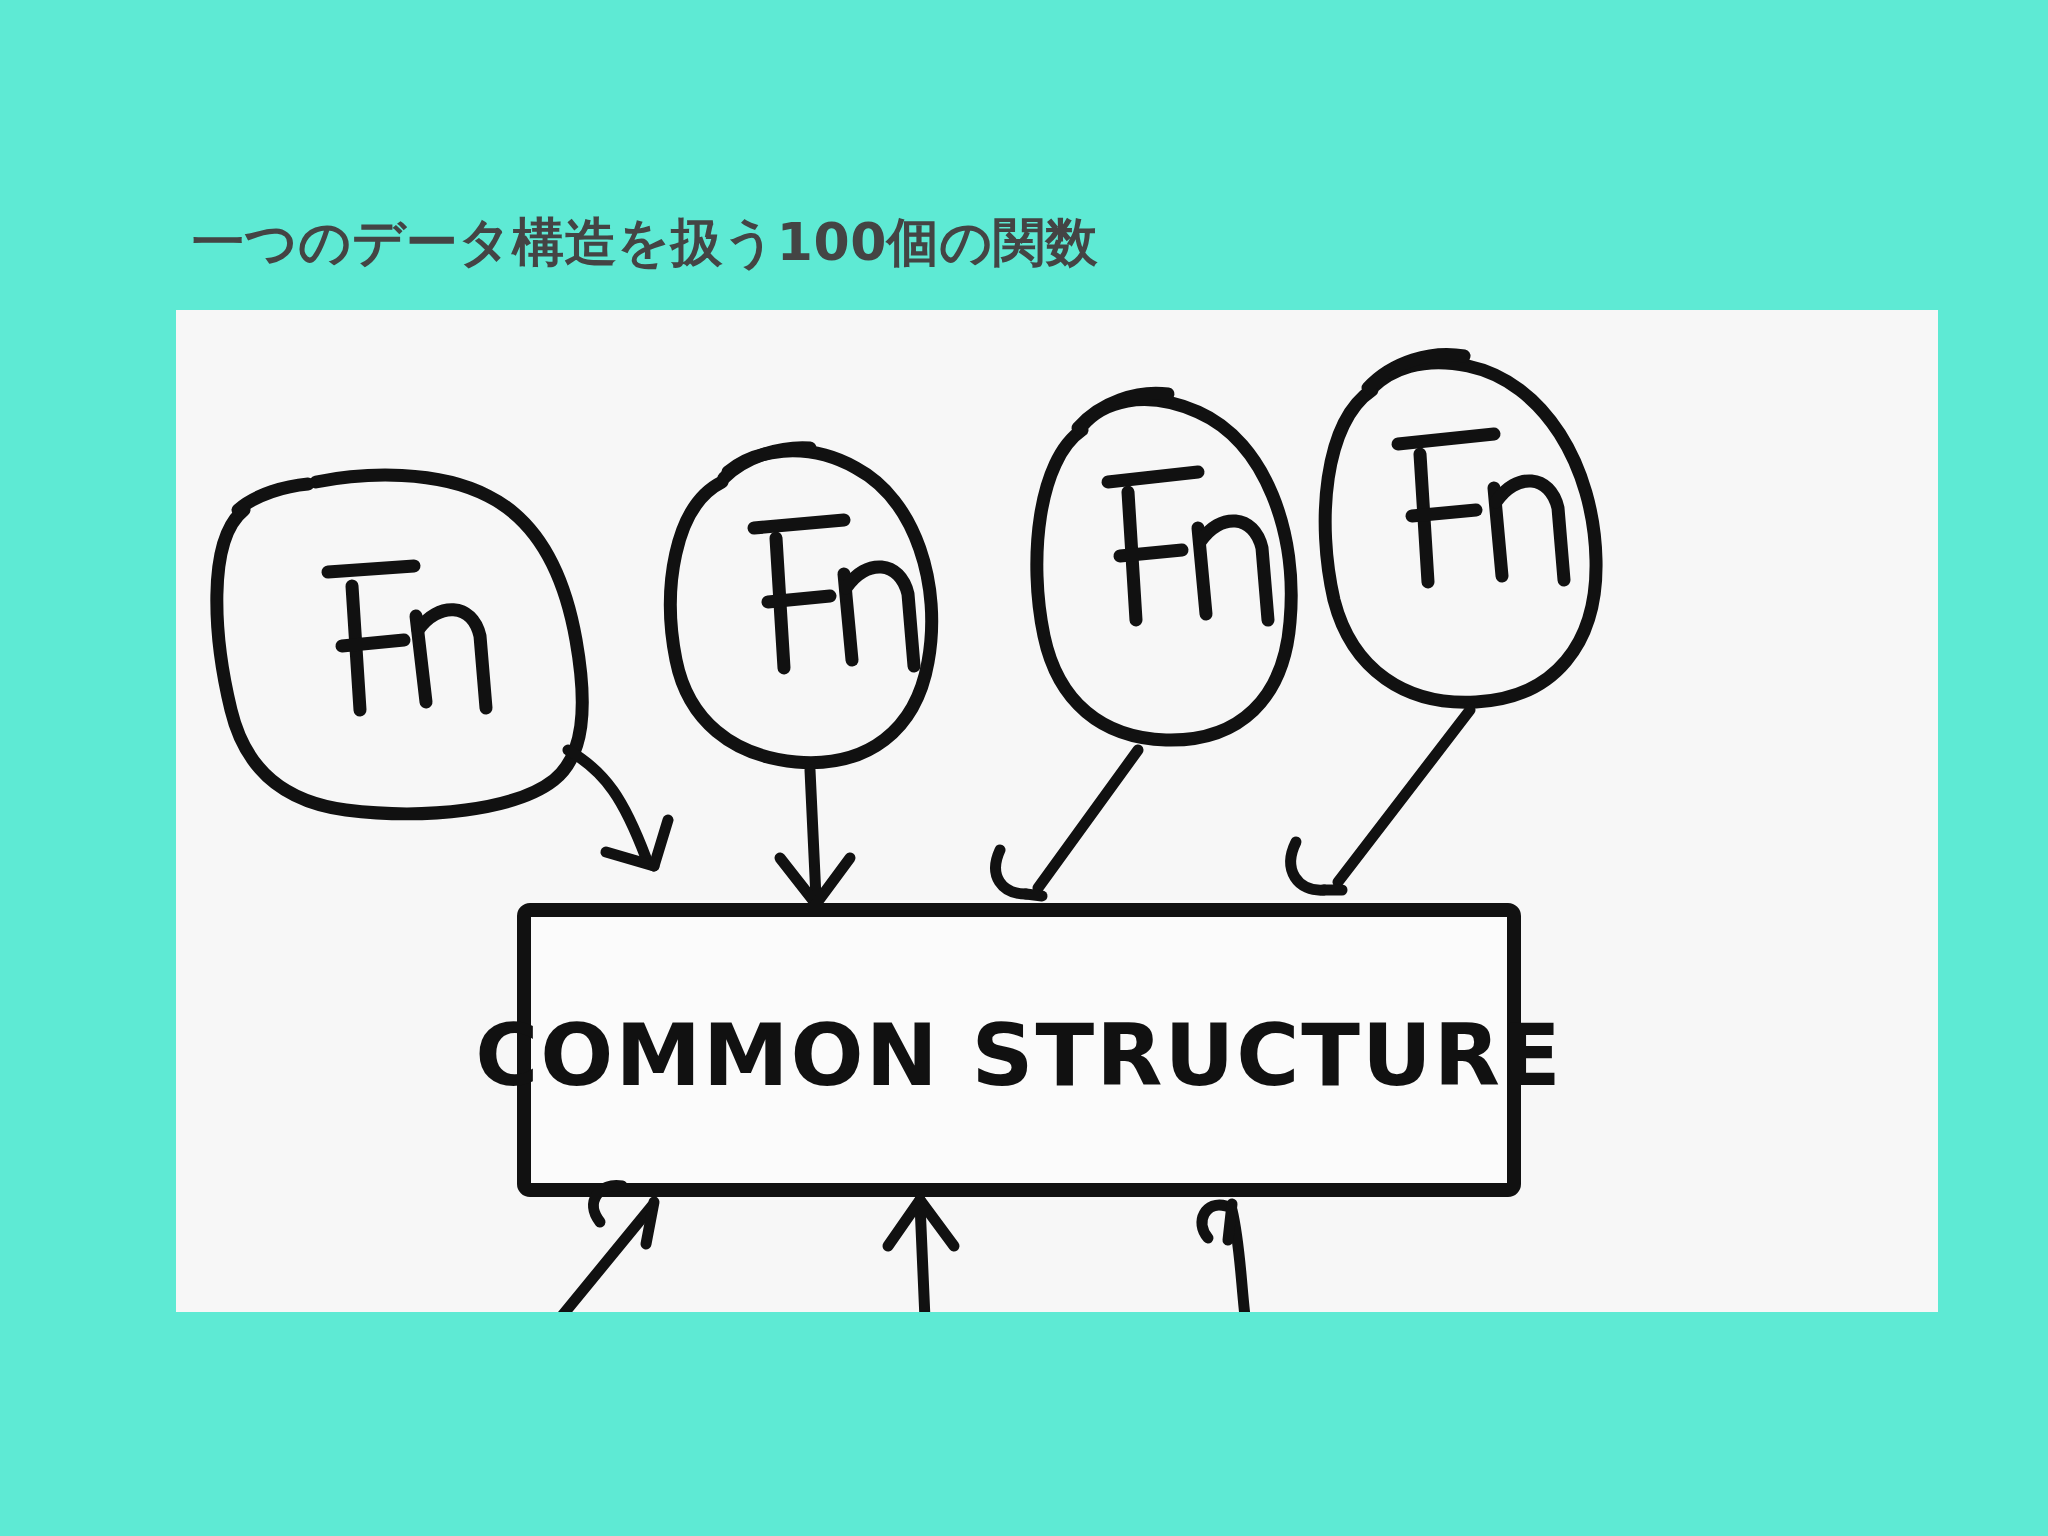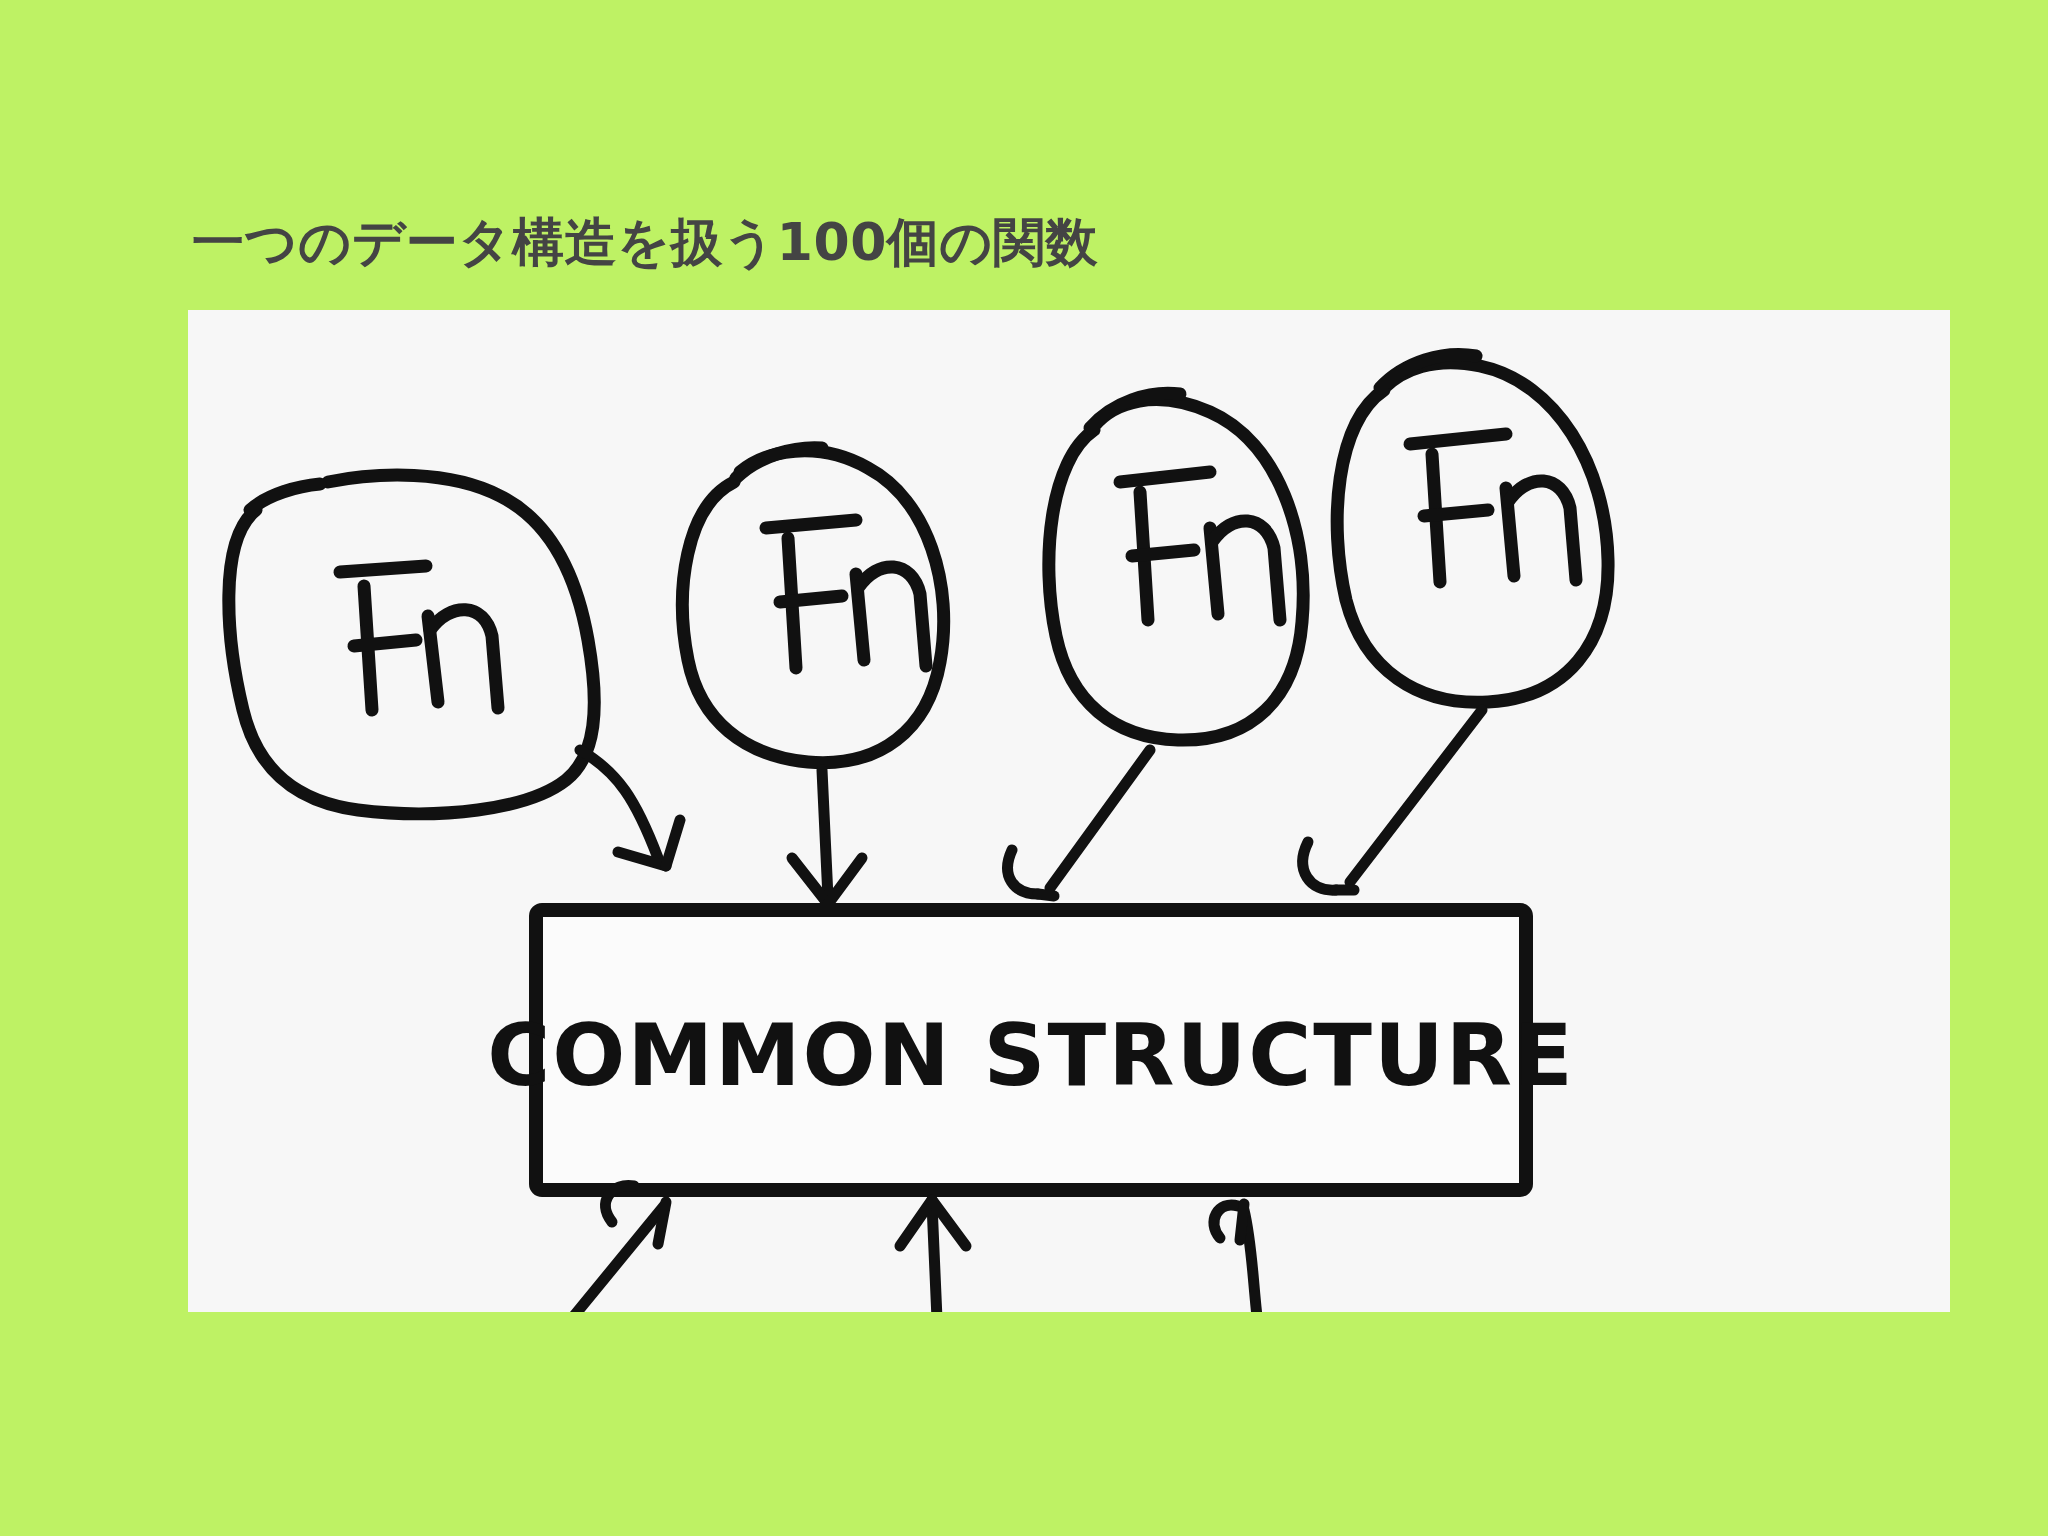--- a/index.html
+++ b/index.html
@@ -13,37 +13,37 @@
     font-family: "Liberation Sans", sans-serif;
     overflow: hidden;
     position: relative;
   }
   #slide {
     position: absolute;
     left: 0;
     top: 0;
     width: 2048px;
     height: 1536px;
-    background: #bef264;
+    background: #5eead4;
   }
   #slide-title {
     position: absolute;
     left: 192px;
     top: 216px;
     font-family: "DejaVu Sans", "Liberation Sans", sans-serif;
     font-size: 52px;
     font-weight: 700;
     color: #444444;
     letter-spacing: 0.5px;
     white-space: nowrap;
     line-height: 1.0;
   }
   #diagram-panel {
     position: absolute;
-    left: 188px;
+    left: 176px;
     top: 310px;
     width: 1762px;
     height: 1002px;
     background: #f7f7f7;
     overflow: hidden;
   }
   #diagram-svg {
     position: absolute;
     left: 0;
     top: 0;

